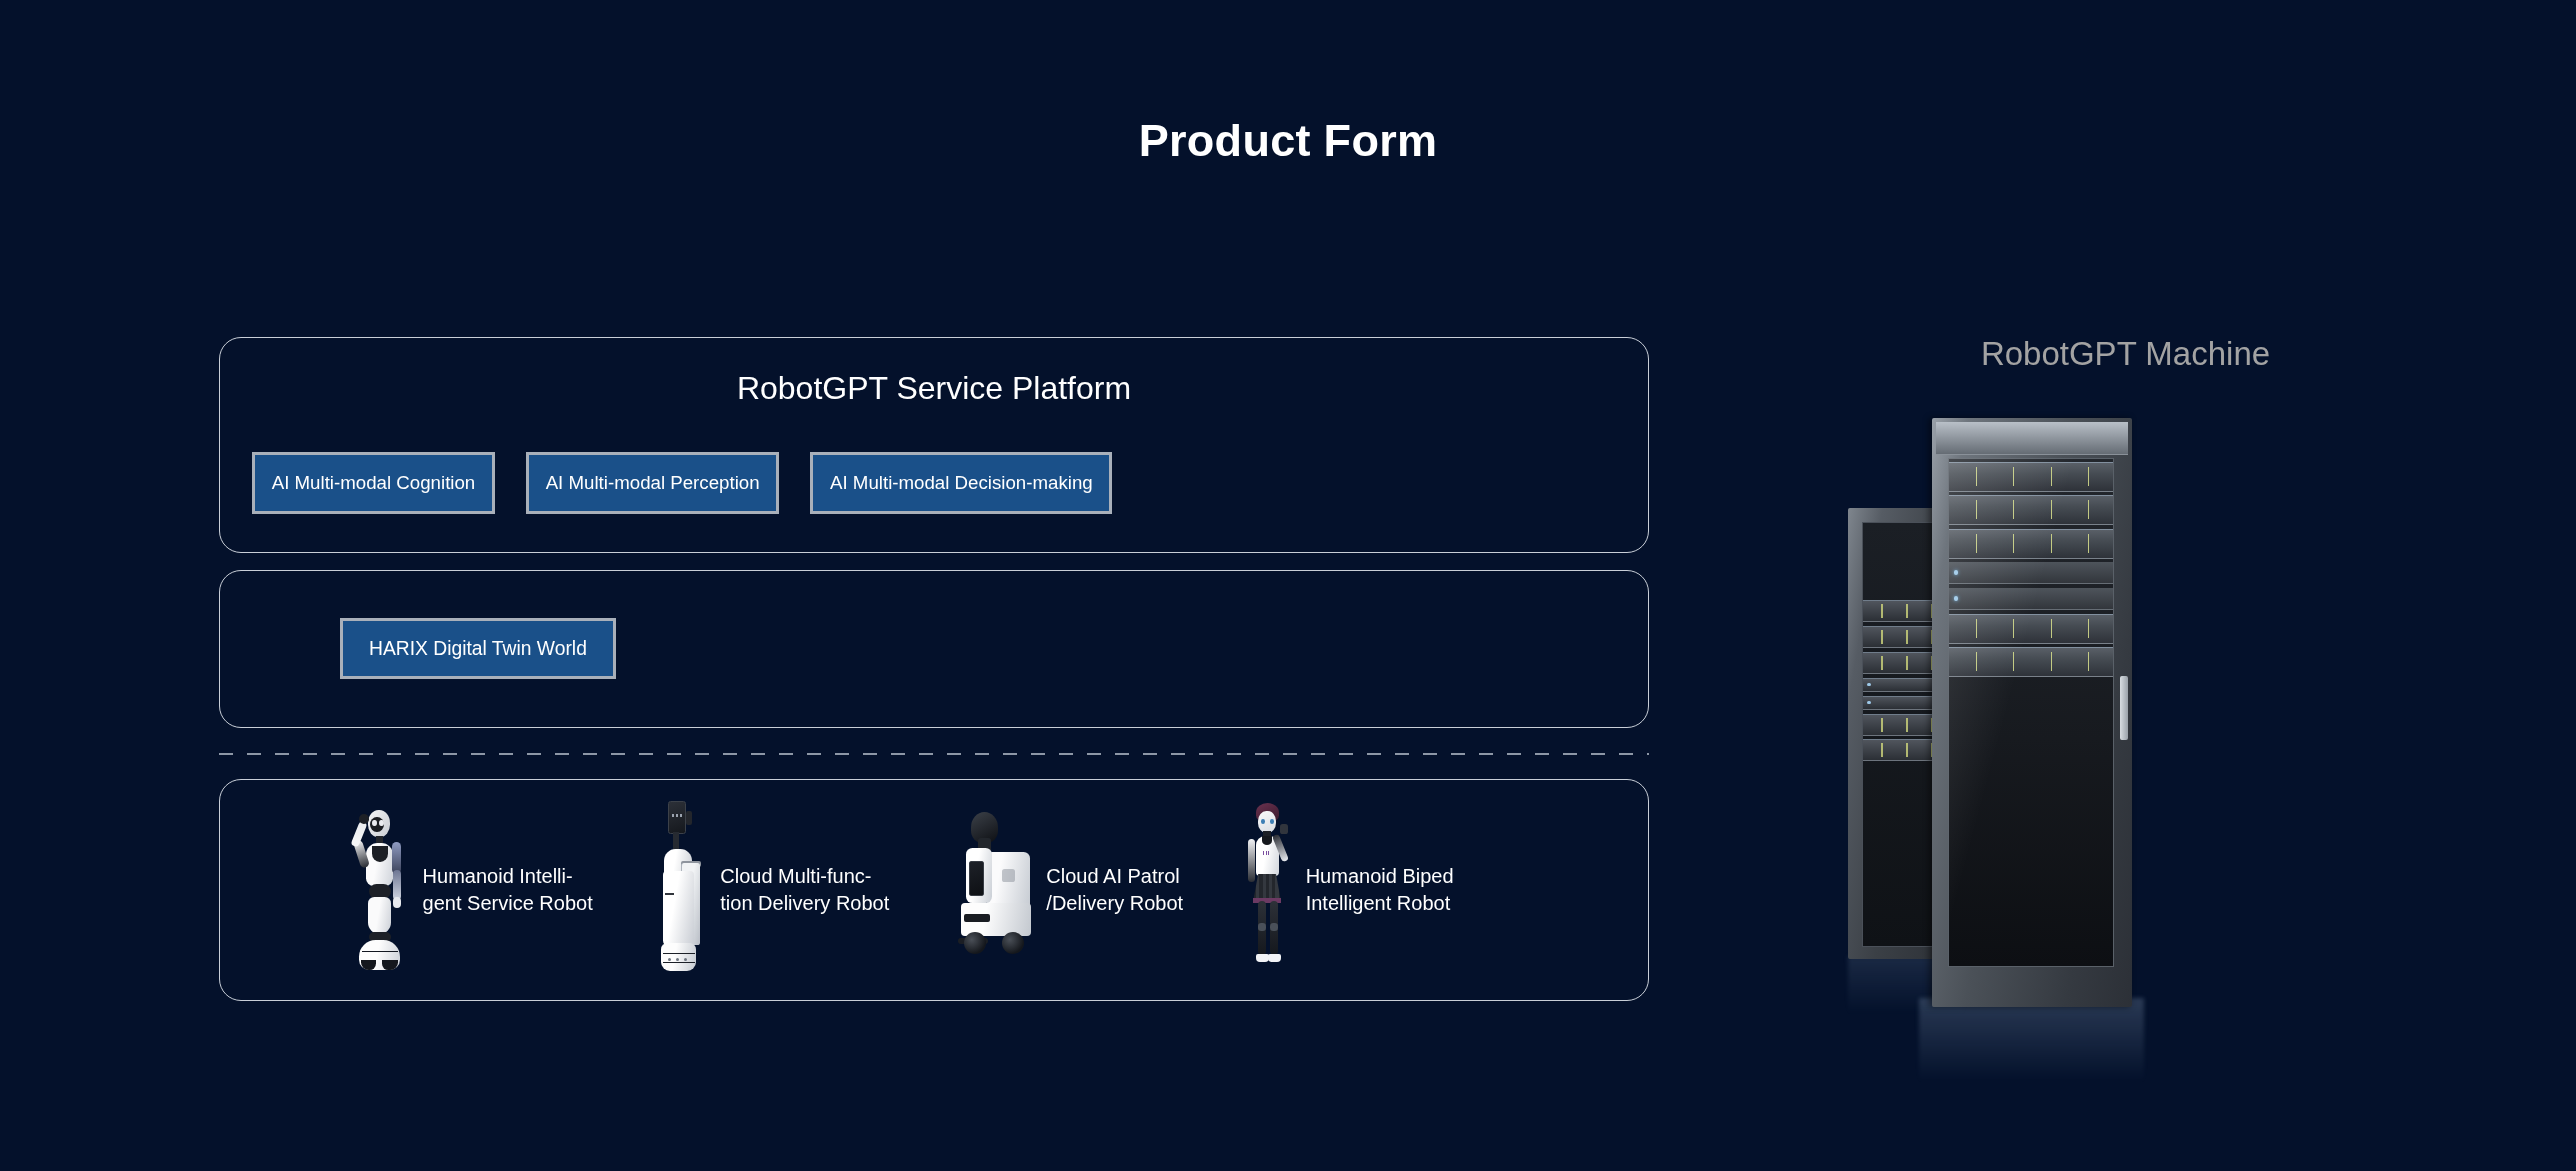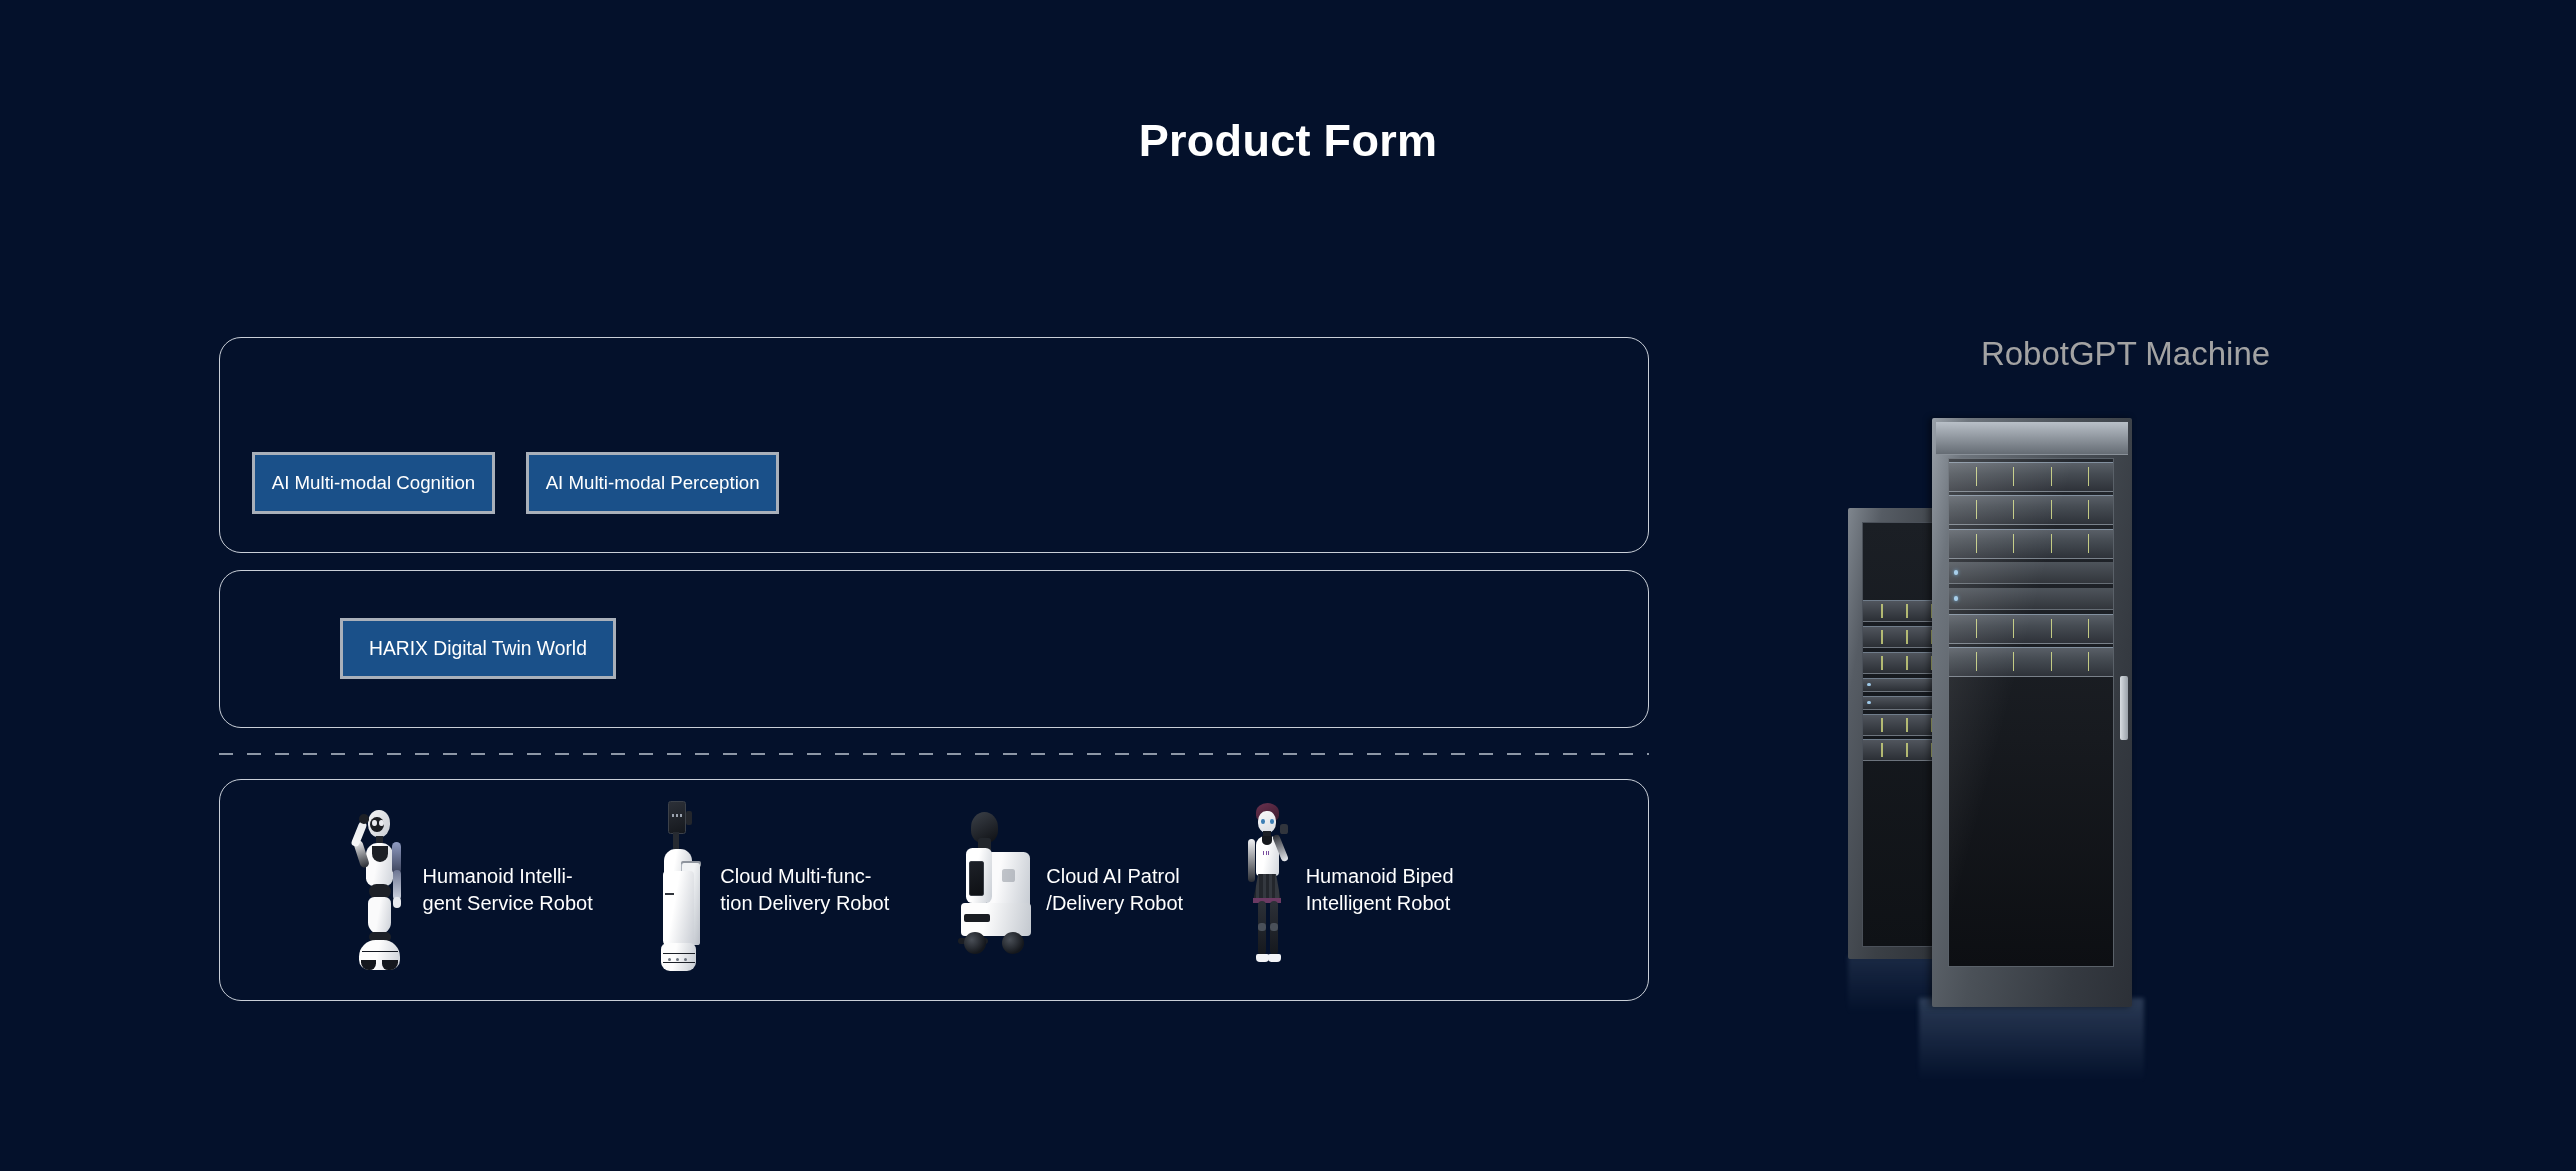--- a/index.html
+++ b/index.html
@@ -281,23 +281,25 @@
 </head>
 <body>
 
 <div class="stage">
 
   <div class="page-title">Product Form</div>
 
   <div class="platform-col">
 
     <div class="panel panel-platform">
+      <div class="platform-heading">RobotGPT Service Platform</div>
       <div class="capability-row">
         <div class="cap-box">AI Multi-modal Cognition</div>
         <div class="cap-box">AI Multi-modal Perception</div>
+        <div class="cap-box">AI Multi-modal Decision-making</div>
       </div>
     </div>
 
     <div class="panel panel-foundation">
       <div class="foundation-row">
         <div class="found-box">HARIX Digital Twin World</div>
       </div>
     </div>
 
     <div class="dashed-sep"></div>

